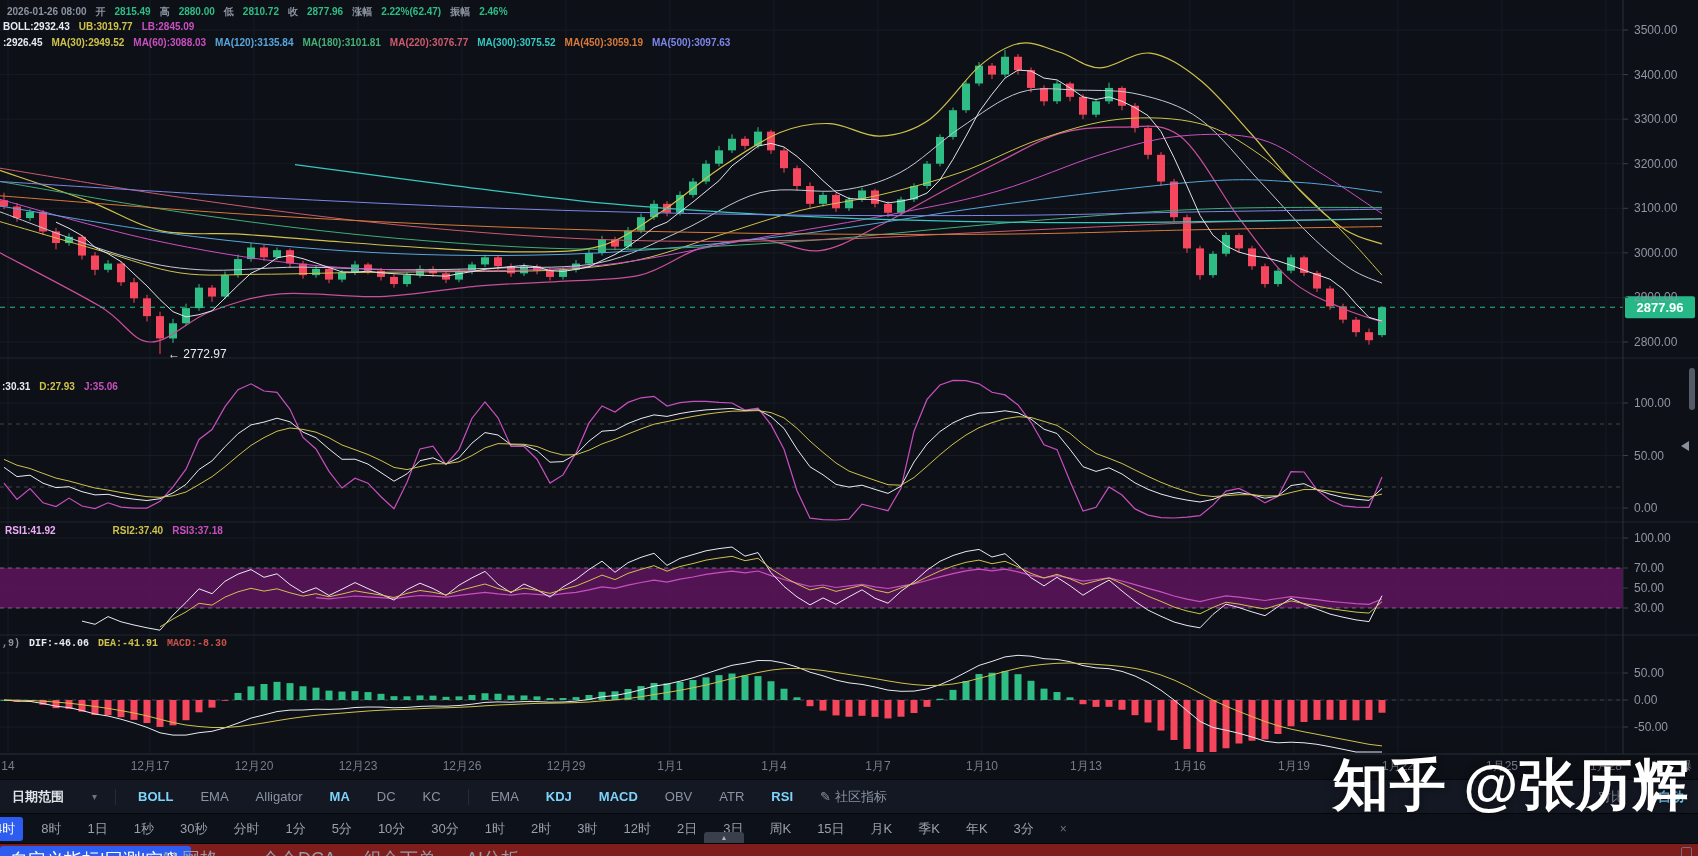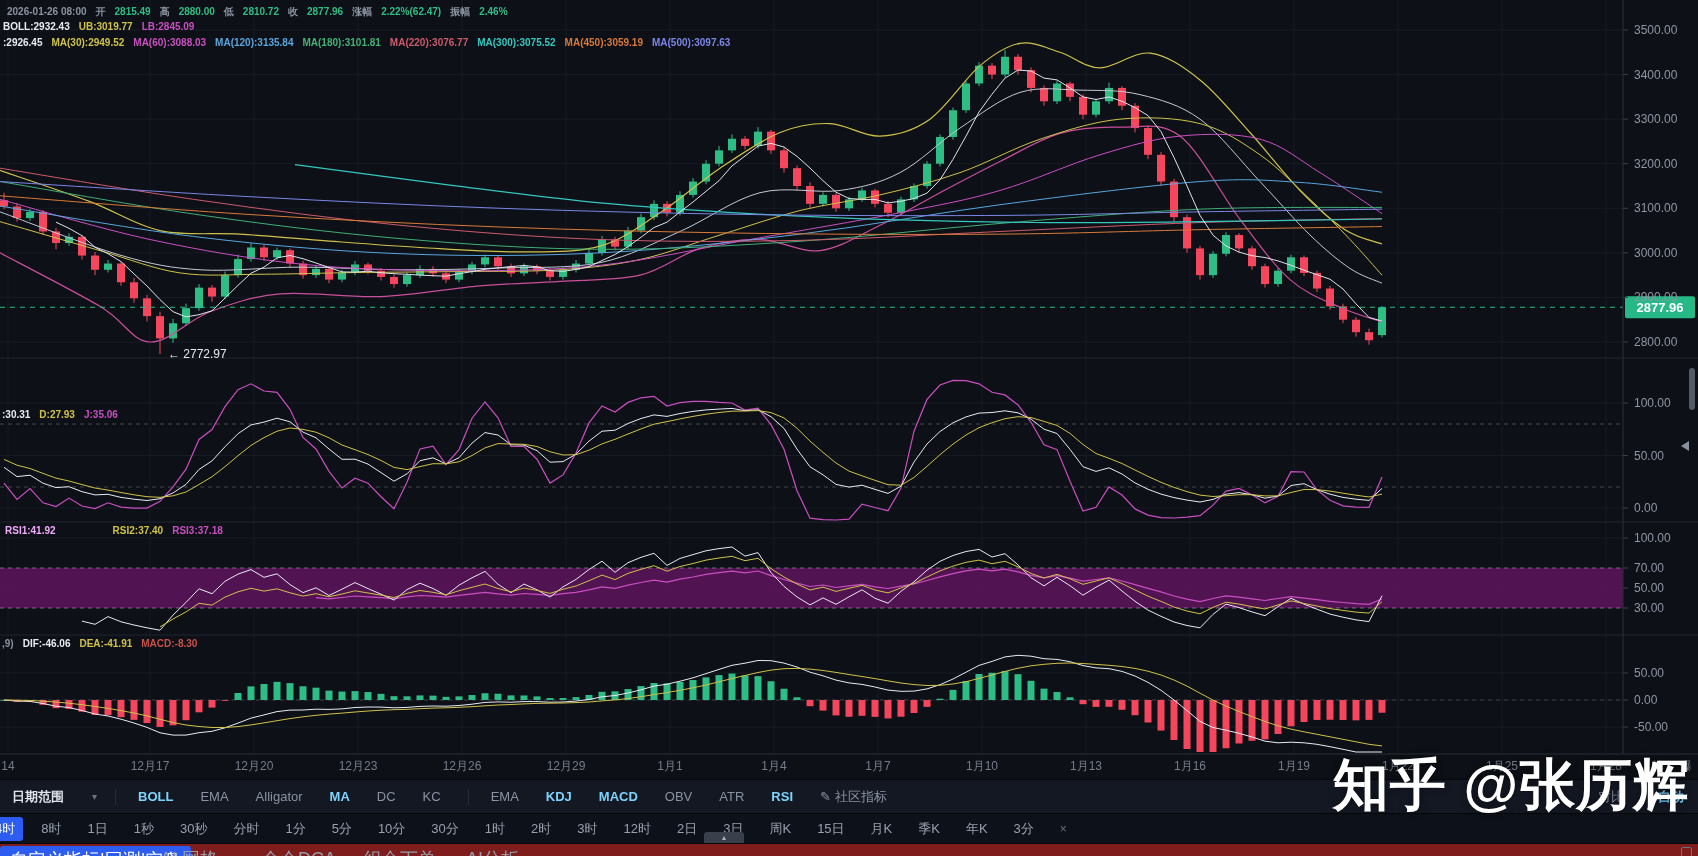--- a/index.html
+++ b/index.html
@@ -497,23 +497,23 @@
         <text x="1652" y="770" font-size="12" fill="#7d8491">筹</text>
         <text x="1680" y="770" font-size="12" fill="#7d8491">爆</text>
       </g>
       <rect x="1689" y="368" width="6" height="42" rx="3" fill="#545a66"></rect>
       <path d="M1681 446 L1689 441 L1689 451 Z" fill="#8a919e"></path>
     </svg>
 
   <div class="info-line" id="line1" style="left:7px;top:5px;"><span style="color: rgb(139, 147, 160);">2026-01-26 08:00</span><span style="color: rgb(139, 147, 160);">开</span><span style="color: rgb(46, 189, 133);">2815.49</span><span style="color: rgb(139, 147, 160);">高</span><span style="color: rgb(46, 189, 133);">2880.00</span><span style="color: rgb(139, 147, 160);">低</span><span style="color: rgb(46, 189, 133);">2810.72</span><span style="color: rgb(139, 147, 160);">收</span><span style="color: rgb(46, 189, 133);">2877.96</span><span style="color: rgb(139, 147, 160);">涨幅</span><span style="color: rgb(46, 189, 133);">2.22%(62.47)</span><span style="color: rgb(139, 147, 160);">振幅</span><span style="color: rgb(46, 189, 133);">2.46%</span></div>
   <div class="info-line" id="line2" style="left:3px;top:21px;"><span style="color: rgb(232, 235, 242);">BOLL:2932.43</span><span style="color: rgb(207, 194, 75);">UB:3019.77</span><span style="color: rgb(201, 79, 192);">LB:2845.09</span></div>
   <div class="info-line" id="line3" style="left:3px;top:37px;"><span style="color: rgb(232, 235, 242);">:2926.45</span><span style="color: rgb(207, 194, 75);">MA(30):2949.52</span><span style="color: rgb(201, 79, 192);">MA(60):3088.03</span><span style="color: rgb(88, 166, 221);">MA(120):3135.84</span><span style="color: rgb(69, 176, 119);">MA(180):3101.81</span><span style="color: rgb(204, 90, 110);">MA(220):3076.77</span><span style="color: rgb(53, 200, 192);">MA(300):3075.52</span><span style="color: rgb(217, 122, 56);">MA(450):3059.19</span><span style="color: rgb(123, 134, 232);">MA(500):3097.63</span></div>
-  <div class="info-line" id="kdjl" style="left:2px;top:381px;margin-top:28px;"><span style="color: rgb(232, 235, 242);">:30.31</span><span style="color: rgb(207, 194, 75);">D:27.93</span><span style="color: rgb(201, 79, 192);">J:35.06</span></div>
+  <div class="info-line" id="kdjl" style="left:2px;top:381px;"><span style="color: rgb(232, 235, 242);">:30.31</span><span style="color: rgb(207, 194, 75);">D:27.93</span><span style="color: rgb(201, 79, 192);">J:35.06</span></div>
   <div class="info-line" id="rsil" style="left:5px;top:525px;"><span style="color: #f0abfc;">RSI1:41.92</span><span style="color: rgb(207, 194, 75); margin-left: 48px;">RSI2:37.40</span><span style="color: rgb(201, 79, 192);">RSI3:37.18</span></div>
-  <div class="info-line" id="macdl" style="left:2px;top:638px;"><span style="color: rgb(139, 147, 160);">,9)</span><span style="color: rgb(232, 235, 242);">DIF:-46.06</span><span style="color: rgb(207, 194, 75);">DEA:-41.91</span><span style="color: rgb(200, 81, 74);">MACD:-8.30</span></div>
+  <div class="info-line" id="macdl" style="left:2px;top:638px;font-family:Liberation Mono, monospace;"><span style="color: rgb(139, 147, 160);">,9)</span><span style="color: rgb(232, 235, 242);">DIF:-46.06</span><span style="color: rgb(207, 194, 75);">DEA:-41.91</span><span style="color: rgb(200, 81, 74);">MACD:-8.30</span></div>
 
   <div class="watermark" style="right:8px;top:748px;">知乎 @张历辉</div>
 
   <div class="row1">
     <span class="daterange">日期范围</span>
     <span class="caret">▾</span>
     <span class="sep"></span>
     <span id="grp0" style="display:flex;">
         <span class="item active">BOLL</span>
         <span class="item">EMA</span>

